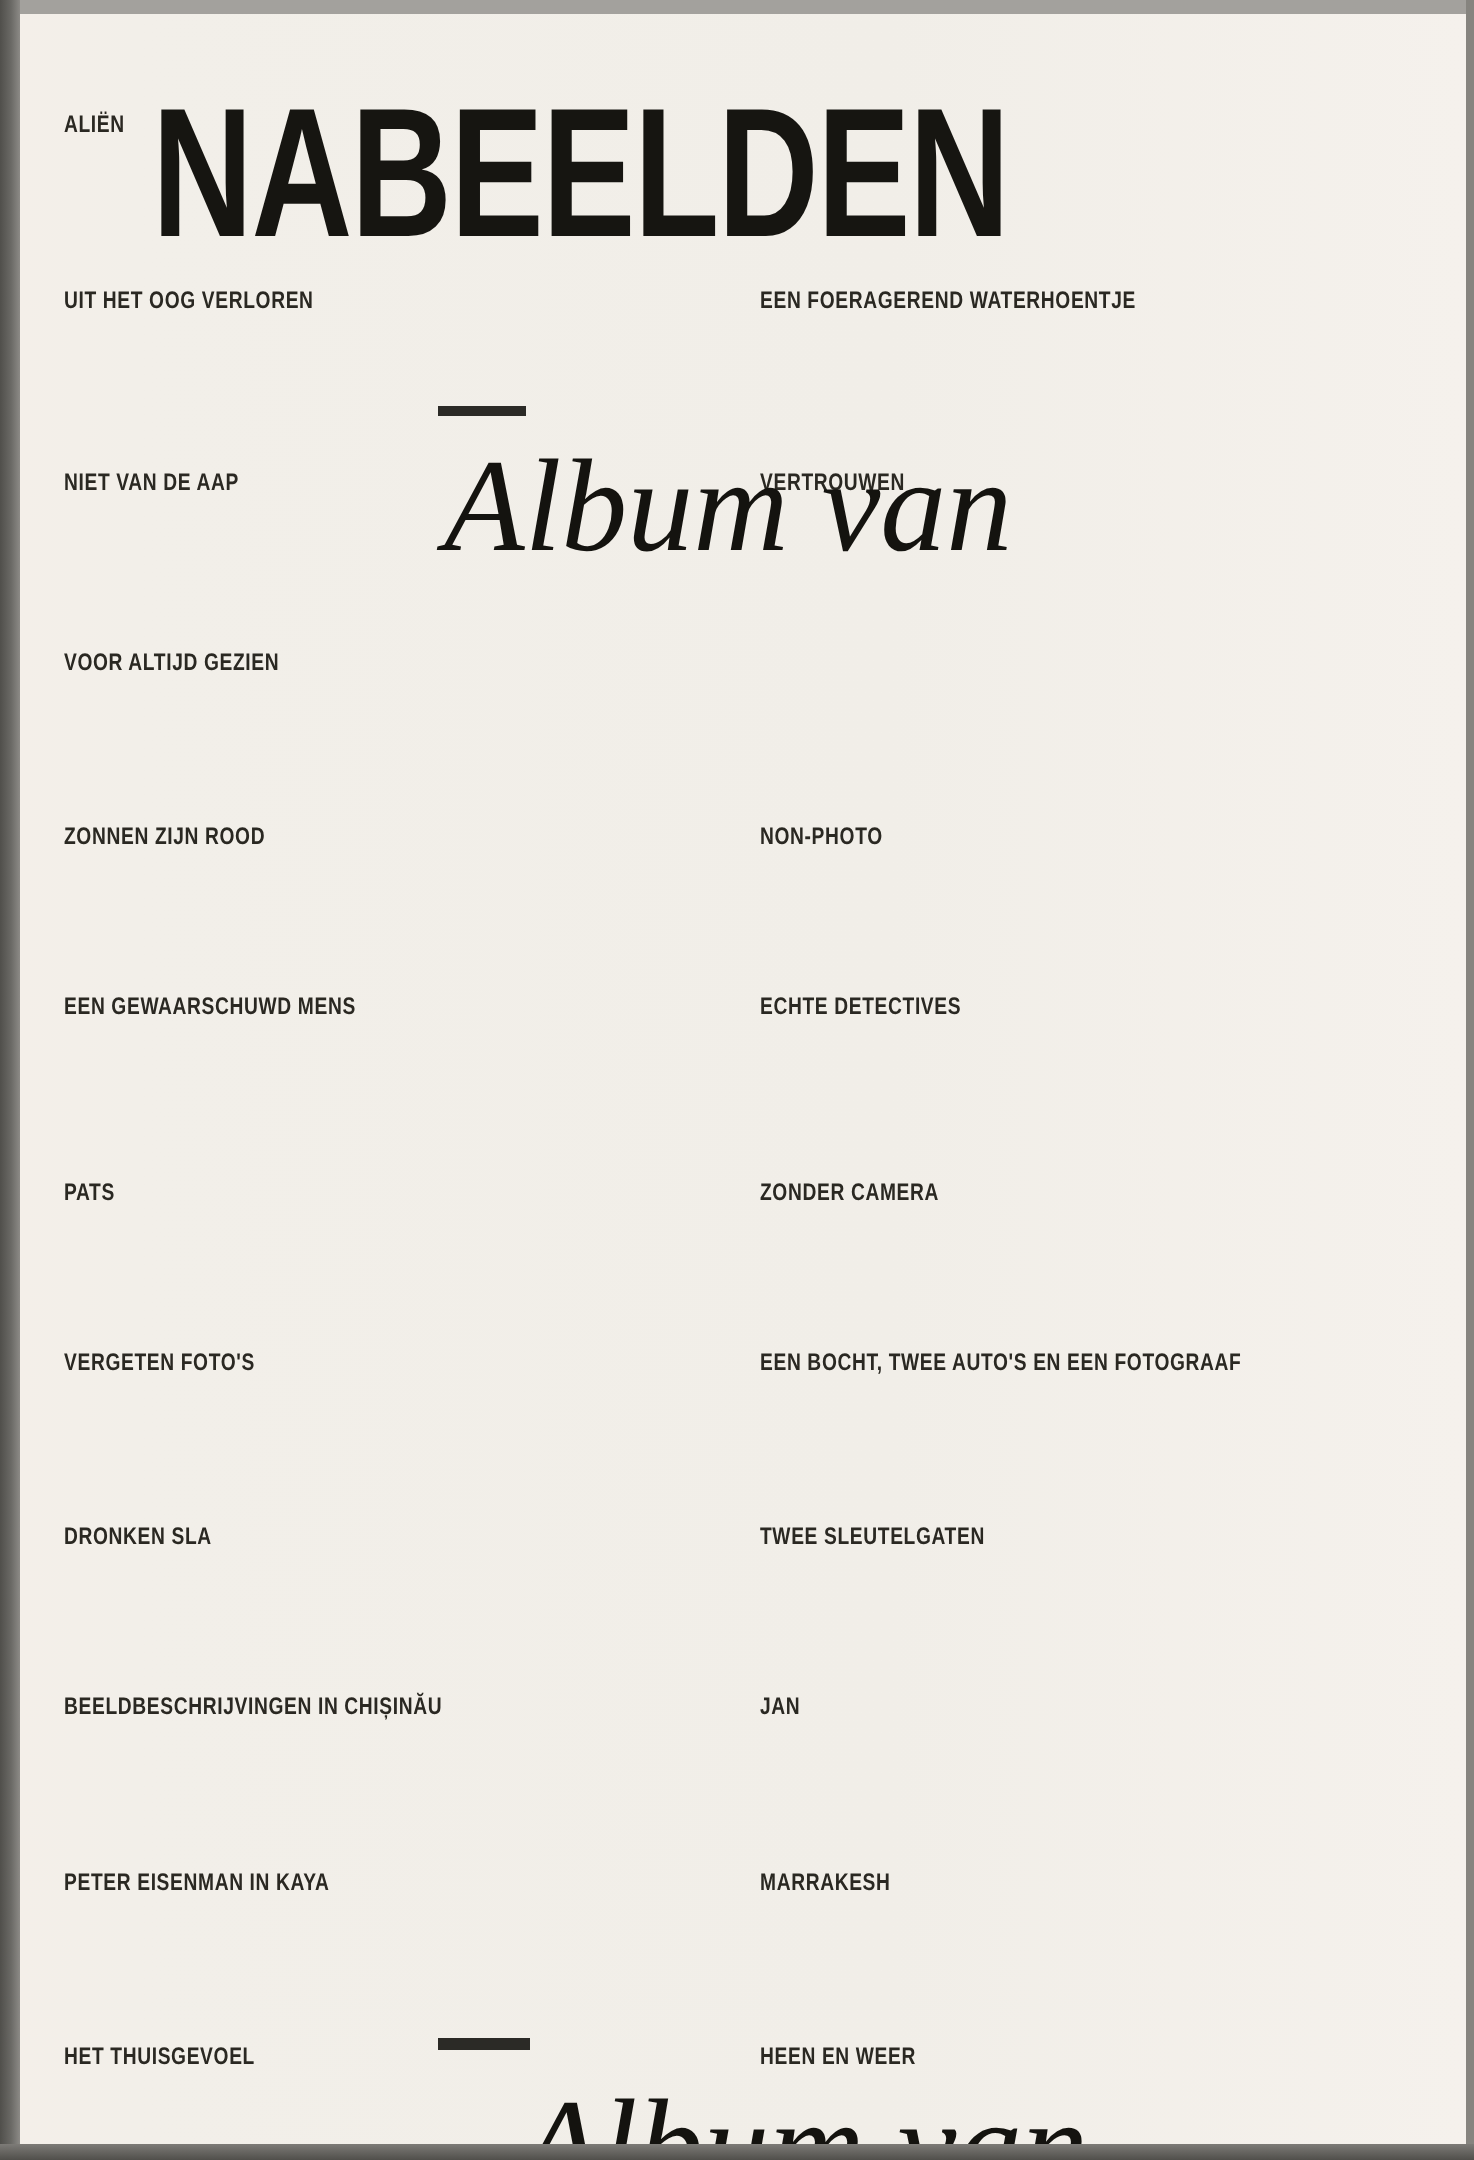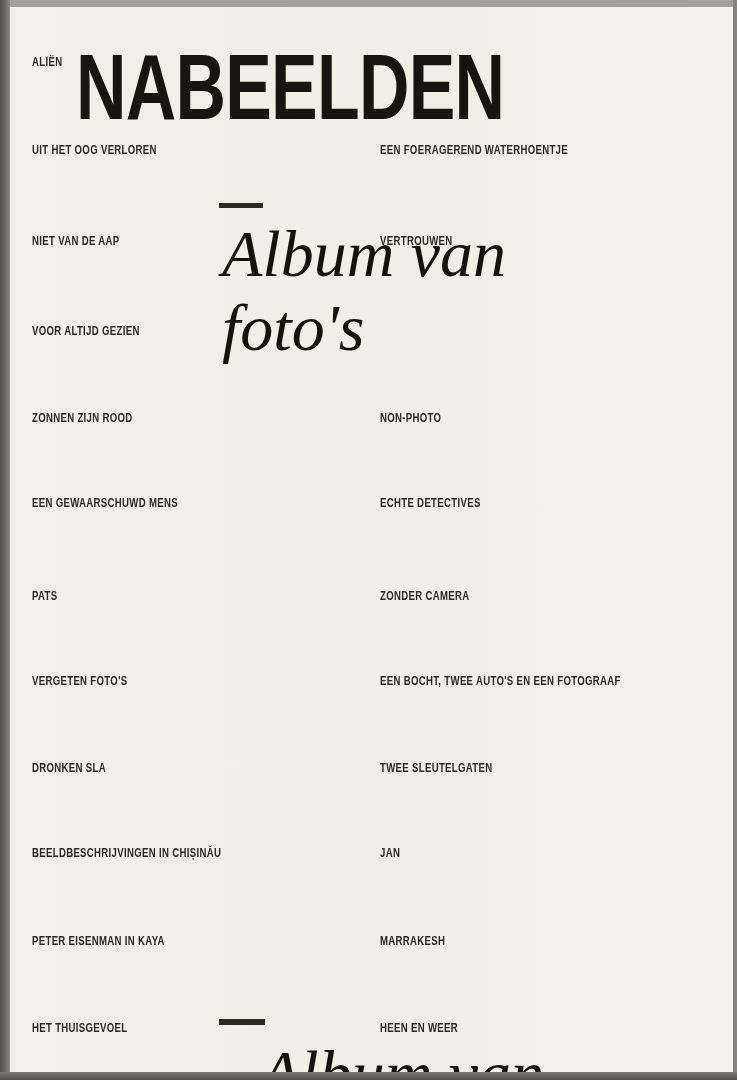--- a/index.html
+++ b/index.html
@@ -83,21 +83,20 @@
     <div class="caps col-left" style="top:136px;"><span class="inner">UIT HET OOG VERLOREN</span></div>
     <div class="caps col-right" style="top:136px;"><span class="inner">EEN FOERAGEREND WATERHOENTJE</span></div>
 
     <div class="dash dash-top"></div>
 
     <div class="caps col-left" style="top:227px;"><span class="inner">NIET VAN DE AAP</span></div>
     <div class="caps col-right" style="top:227px;"><span class="inner">VERTROUWEN</span></div>
 
     <div class="subtitle">
       <div>Album van</div>
-      <div>foto's</div>
     </div>
 
     <div class="caps col-left" style="top:317px;"><span class="inner">VOOR ALTIJD GEZIEN</span></div>
 
     <div class="caps col-left" style="top:404px;"><span class="inner">ZONNEN ZIJN ROOD</span></div>
     <div class="caps col-right" style="top:404px;"><span class="inner">NON-PHOTO</span></div>
 
     <div class="caps col-left" style="top:489px;"><span class="inner">EEN GEWAARSCHUWD MENS</span></div>
     <div class="caps col-right" style="top:489px;"><span class="inner">ECHTE DETECTIVES</span></div>
 

